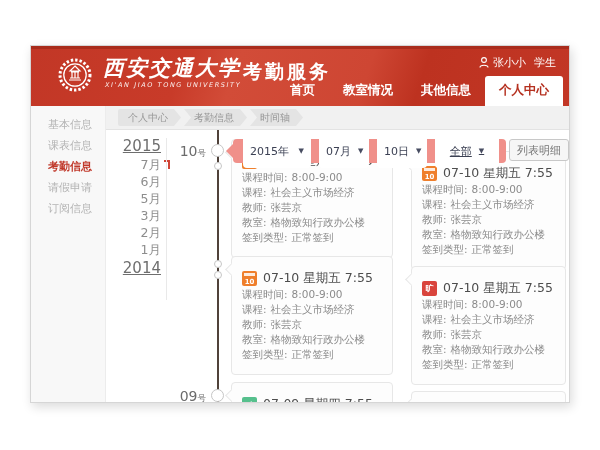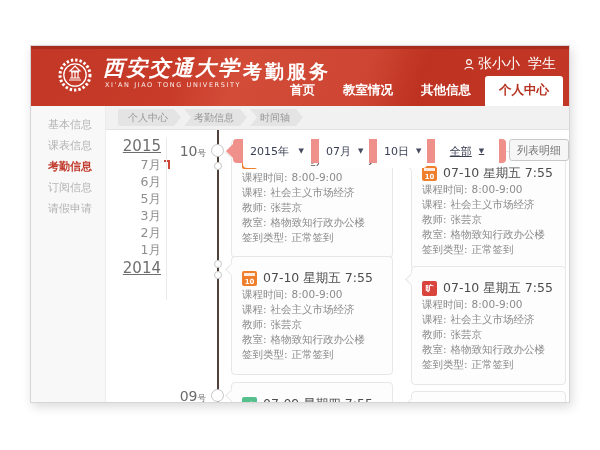--- a/index.html
+++ b/index.html
@@ -8,23 +8,23 @@
   .window { position:absolute; left:30px; top:45px; width:540px; height:358px; background:#fff;
             border:1px solid #d6d6d6; box-shadow:2px 4px 10px rgba(0,0,0,.14); overflow:hidden; }
 
   
   .header { position:absolute; top:0; left:0; width:100%; height:60px;
             background:linear-gradient(108deg,#c23726 0%,#c83b29 28%,#d24c38 38%,#ce4633 62%,#bd3220 72%,#c23726 100%); overflow:visible; z-index:6; }
   .header .topline { position:absolute; top:0; left:0; right:0; height:3px; background:#a92c1c; }
   .logo { position:absolute; left:26px; top:11px; width:36px; height:36px; }
   .uni-cn { position:absolute; left:72px; top:8px; color:#fff; font-size:21px; font-weight:bold;
             font-style:italic; font-family:"DejaVu Serif","Liberation Serif",serif; letter-spacing:2px; white-space:nowrap; }
-  .uni-en { position:absolute; left:74px; top:35px; color:rgba(255,255,255,.92); font-size:6.5px; letter-spacing:1.6px; white-space:nowrap; }
+  .uni-en { position:absolute; left:74px; top:35px; color:rgba(255,255,255,.92); font-size:6.5px; letter-spacing:1.6px; white-space:nowrap;font-style:italic; }
   .app-title { position:absolute; left:212px; top:13px; color:#fff; font-size:19px; font-weight:bold; letter-spacing:3px; white-space:nowrap; }
-  .user { position:absolute; right:13px; top:9px; color:#fff; font-size:14px; display:flex; align-items:center; gap:4px; }
+  .user { position:absolute; right:13px; top:9px; color:#fff; font-size:11px; display:flex; align-items:center; gap:4px; }
   .user .role { margin-left:4px; }
   .nav { position:absolute; right:6px; bottom:0; display:flex; align-items:flex-end; }
   .nav-item { color:#fff; font-size:12.5px; font-weight:bold; padding:6px 14px 7px; cursor:pointer; white-space:nowrap; }
   .nav-item.active { background:#fff; color:#b5301f; border-radius:3px 3px 0 0; }
 
   
   .crumbbar { position:absolute; top:60px; left:75px; right:0; height:24px; background:#f1f1f1;
               border-bottom:1px solid #e3e3e3; display:flex; align-items:center; padding-left:12px; z-index:4; }
   .crumb { background:#e4e4e4; color:#979797; font-size:10px; height:17px; line-height:17px;
            padding:0 13px 0 10px; margin-right:3px;
@@ -120,22 +120,22 @@
     <span class="crumb">个人中心</span>
     <span class="crumb">考勤信息</span>
     <span class="crumb">时间轴</span>
   </div>
 
   <div class="sidebar">
     <div class="pad"></div>
     <div class="side-item">基本信息</div>
     <div class="side-item">课表信息</div>
     <div class="side-item active">考勤信息</div>
+    <div class="side-item">请假申请</div>
     <div class="side-item">订阅信息</div>
-    <div class="side-item">请假申请</div>
   </div>
 
   <div class="content">
 
     <div class="m-scale">
       <div class="yr">2015</div>
       <div class="mo"><span>7月</span><span class="cur-mark"></span></div>
       <div class="mo">6月</div>
       <div class="mo">5月</div>
       <div class="mo">3月</div>

